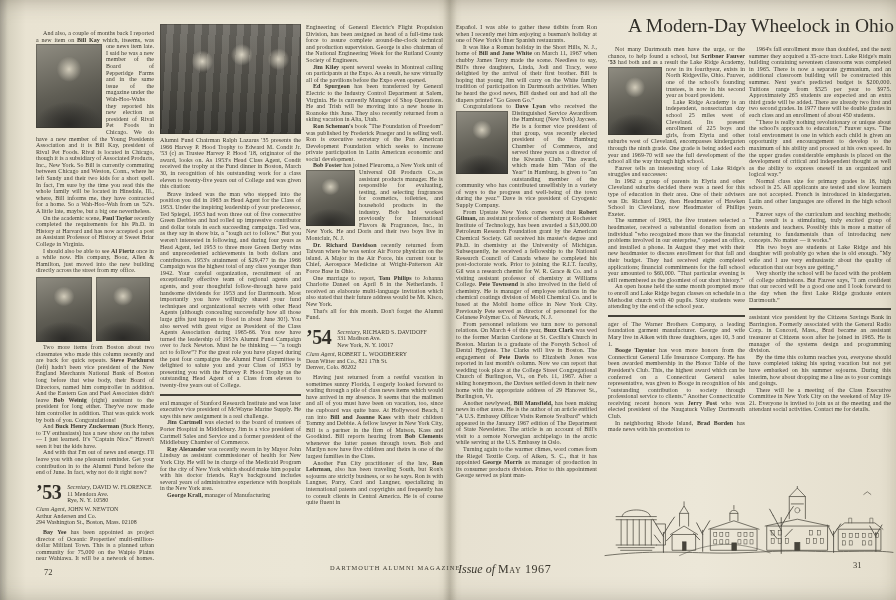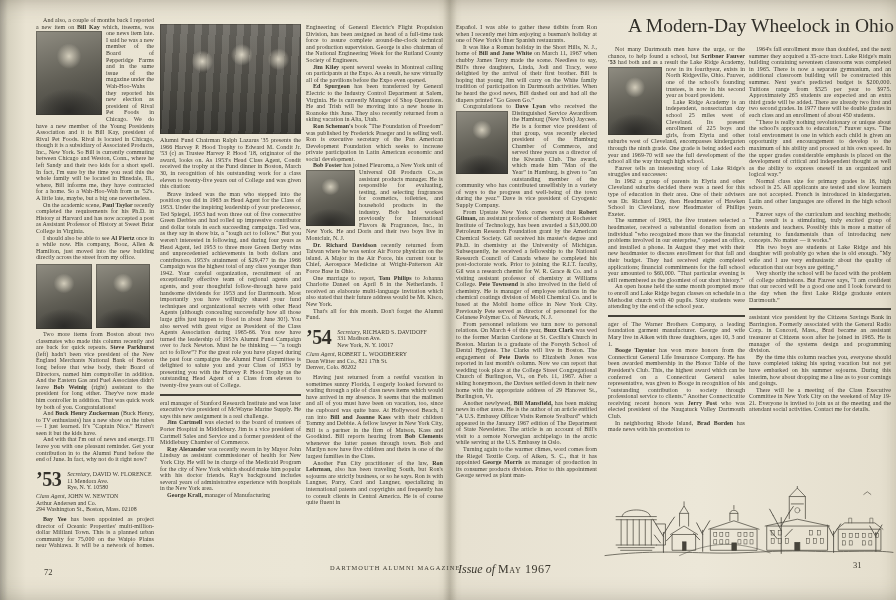--- a/index.html
+++ b/index.html
@@ -47,21 +47,21 @@
   .pg-r{left:853px;top:560px}
   .drawing{position:absolute;left:604px;top:486px;width:290px;height:78px}
   .drawing svg{width:100%;height:100%;stroke:#47443b;fill:none;stroke-width:1.4;stroke-linecap:round}
 </style>
 </head>
 <body>
 
 <div class="spread">
   <div class="gutter"></div>
 
-  <div class="col" style="left:36px;top:17px;width:118px;height:530px">
+  <div class="col" style="left:36px;top:30px;width:118px;height:530px">
     <p class="p"><span><span>And also, a couple of months back I reported a new item on </span><b>Bill Kay</b><span> which, it</span></span><span class="ph ph-left" style="width:66px;height:84px"></span><span><span>seems, was one news item late. I said he was a new member of the Board of Pepperidge Farms and in the same issue of the magazine under the Wah-Hoo-Wahs they reported his new election as president of Rival Pet Foods in Chicago. We do have a new member of the Young Presidents Association and it is Bill Kay, president of Rival Pet Foods. Rival is located in Chicago, though it is a subsidiary of Associated Products, Inc., New York. So Bill is currently commuting between Chicago and Weston, Conn., where he left Sandy and their two kids for a short spell. In fact, I'm sure by the time you read this the whole family will be located in Hinsdale, Ill., where, Bill informs me, they have contracted for a home. So a Wah-Hoo-Wah from us '52's. A little late, maybe, but a big one nevertheless.</span></span></p>
     <p class="p"><span><span>On the academic scene, </span><b>Paul Taylor</b><span> recently completed the requirements for his Ph.D. in History at Harvard and has now accepted a post as Assistant Professor of History at Sweet Briar College in Virginia.</span></span></p>
     <p class="p"><span><span>I should also be able to see </span><b>Al Fiertz</b><span> once in a while now. His company, Booz, Allen &amp; Hamilton, just moved into the new building directly across the street from my office.</span></span></p>
     <div class="pair">
       <span class="ph" style="width:56px;height:65px"></span>
       <span class="ph" style="width:54px;height:64px"></span>
     </div>
     <p class="p"><span><span>Two more items from Boston about two classmates who made this column recently and are back for quick repeats. </span><b>Steve Parkhurst</b><span> (left) hadn't been vice president of the New England Merchants National Bank of Boston long before that wise body, their Board of Directors, named him comptroller in addition. And the Eastern Gas and Fuel Associates didn't leave </span><b>Bob Weinig</b><span> (right) assistant to the president for long either. They've now made him controller in addition. That was quick work by both of you. Congratulations!</span></span></p>
     <p class="p"><span><span>And </span><b>Buck Henry Zuckerman</b><span> (Buck Henry, to TV enthusiasts) has a new show on the tubes — I just learned. It's “Captain Nice.” Haven't seen it but the kids have.</span></span></p>
     <p class="p"><span><span>And with that I'm out of news and energy. I'll leave you with one pleasant reminder. Get your contribution in to the Alumni Fund before the end of June. In fact, why not do it right now?</span></span></p>

